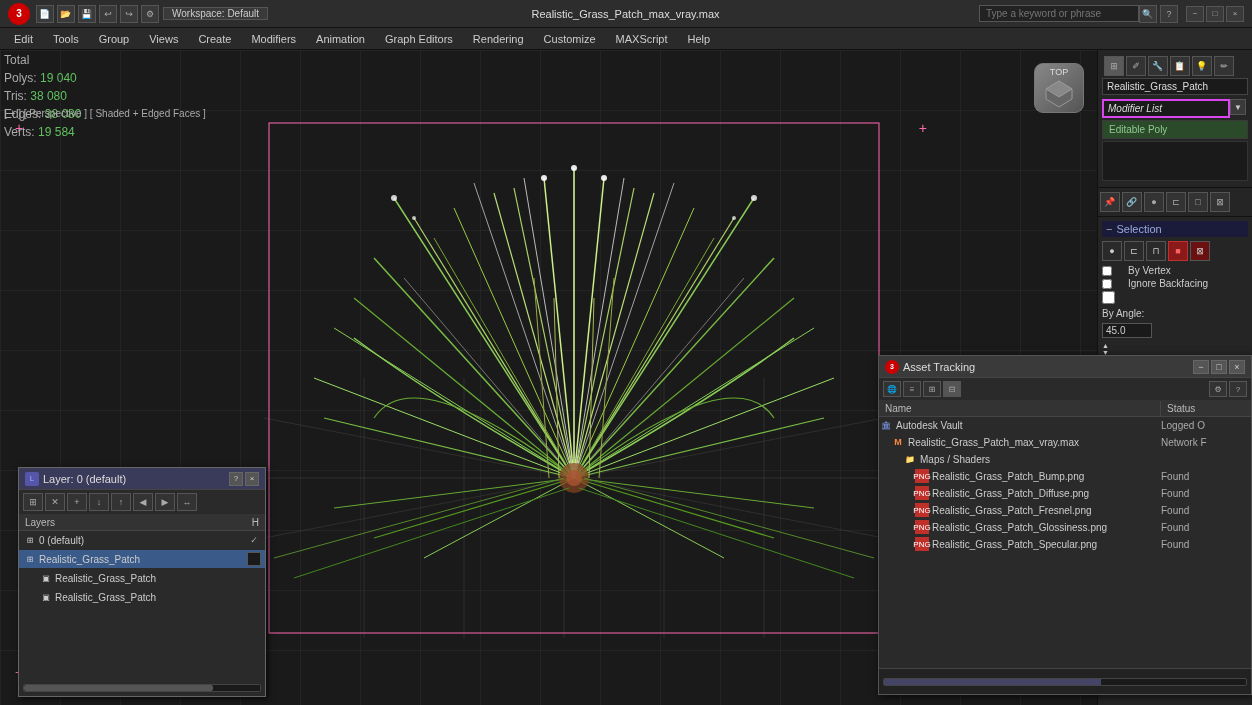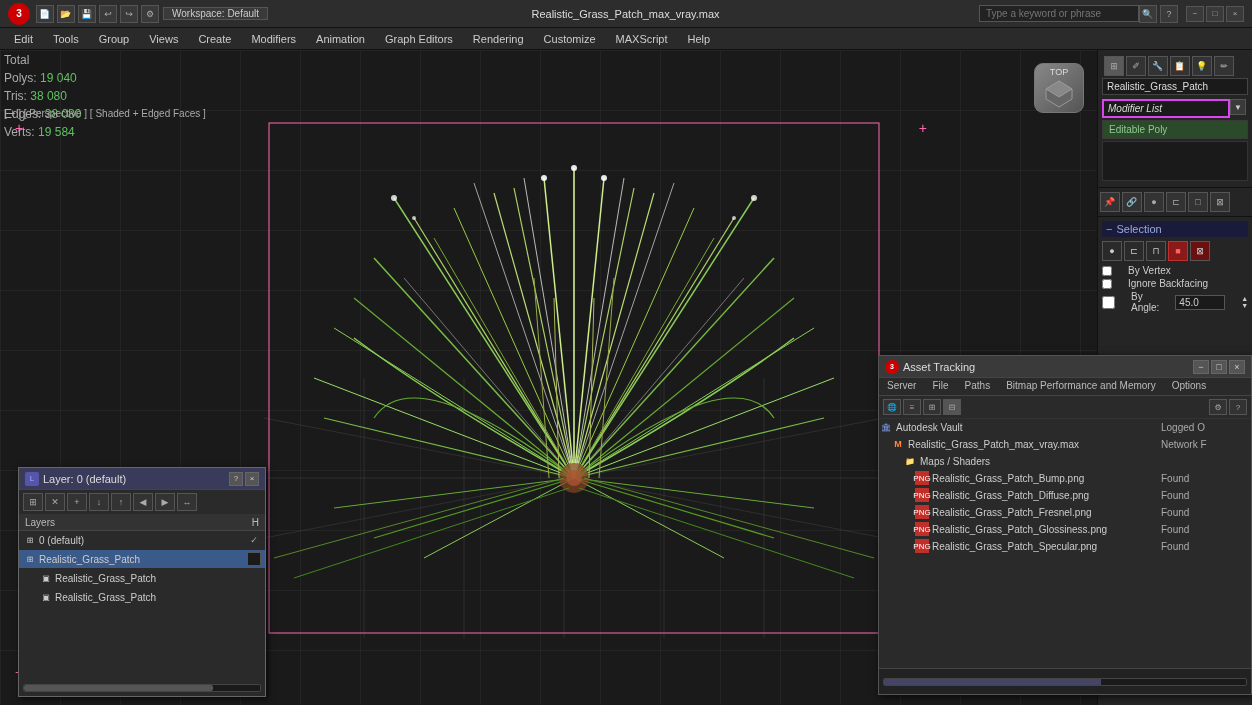--- a/index.html
+++ b/index.html
@@ -63,21 +63,21 @@
     #selection-section { padding: 4px; }
     #selection-header { display: flex; align-items: center; background: #1a1a3a; padding: 2px 4px; margin-bottom: 4px; }
     #selection-header .minus { color: #aaa; margin-right: 4px; cursor: pointer; }
     #selection-header .title { font-size: 11px; color: #99aadd; }
     .sel-icons { display: flex; gap: 2px; margin-bottom: 4px; }
     .sel-icon { width: 20px; height: 20px; background: #2a2a2a; border: 1px solid #555; display: flex; align-items: center; justify-content: center; font-size: 9px; cursor: pointer; }
     .sel-icon.red { background: #8a1a1a; border-color: #c03030; color: #ff6060; }
     .sel-icon.dark-red { background: #6a1010; }
     .sel-checkbox-row { display: flex; align-items: center; gap: 16px; margin: 2px 0; font-size: 10px; }
     .sel-checkbox-row input { width: 10px; height: 10px; }
-    .angle-row { display: flex; align-items: center; gap: 16px; font-size: 10px; }
+    .angle-row { display: flex; align-items: flex-start; gap: 4px; font-size: 10px; flex-direction: column; }
     .angle-input { background: #1a1a1a; border: 1px solid #555; color: #ccc; width: 50px; padding: 1px 3px; font-size: 10px; }
 
     
     #asset-tracking { position: absolute; left: 878px; top: 355px; width: 374px; height: 340px; background: #2a2a2a; border: 1px solid #555; box-shadow: 2px 2px 8px rgba(0,0,0,0.7); z-index: 100; }
     #at-titlebar { display: flex; align-items: center; background: #3a3a3a; padding: 3px 6px; border-bottom: 1px solid #444; height: 22px; }
     #at-titlebar .at-logo { width: 14px; height: 14px; background: #c00; border-radius: 50%; margin-right: 4px; display: flex; align-items: center; justify-content: center; font-size: 7px; color: white; font-weight: bold; }
     #at-titlebar .at-title { flex: 1; font-size: 11px; color: #ddd; }
     #at-titlebar .at-controls { display: flex; gap: 2px; }
     #at-titlebar .at-btn { width: 16px; height: 14px; background: #555; border: 1px solid #666; display: flex; align-items: center; justify-content: center; font-size: 9px; cursor: pointer; color: #ccc; }
     #at-menubar { display: flex; background: #2a2a2a; border-bottom: 1px solid #444; height: 18px; }
@@ -348,37 +348,34 @@
 <div id="asset-tracking">
   <div id="at-titlebar">
     <div class="at-logo">3</div>
     <span class="at-title">Asset Tracking</span>
     <div class="at-controls">
       <div class="at-btn">−</div>
       <div class="at-btn">□</div>
       <div class="at-btn">×</div>
     </div>
   </div>
-  <div id="at-menubar">
-    <div class="at-menu">Server</div>
-    <div class="at-menu">File</div>
-    <div class="at-menu">Paths</div>
-    <div class="at-menu">Bitmap Performance and Memory</div>
-    <div class="at-menu">Options</div>
-  </div>
   <div id="at-toolbar">
     <div class="at-tb-btn">🌐</div>
     <div class="at-tb-btn">≡</div>
     <div class="at-tb-btn">⊞</div>
     <div class="at-tb-btn active">⊟</div>
     <div style="flex:1"></div>
     <div class="at-tb-btn">⚙</div>
     <div class="at-tb-btn">?</div>
   </div>
   <div id="at-table">
+    <div id="at-header">
+      <div class="col-name">Name</div>
+      <div class="col-status">Status</div>
+    </div>
 
     <div class="at-row">
       <div class="row-icon row-icon-vault">🏛</div>
       <div class="row-name">Autodesk Vault</div>
       <div class="row-status">Logged O</div>
     </div>
 
     <div class="at-row indent1">
       <div class="row-icon" style="color:#ff8840; font-size:9px; font-weight:bold;">M</div>
       <div class="row-name">Realistic_Grass_Patch_max_vray.max</div>

